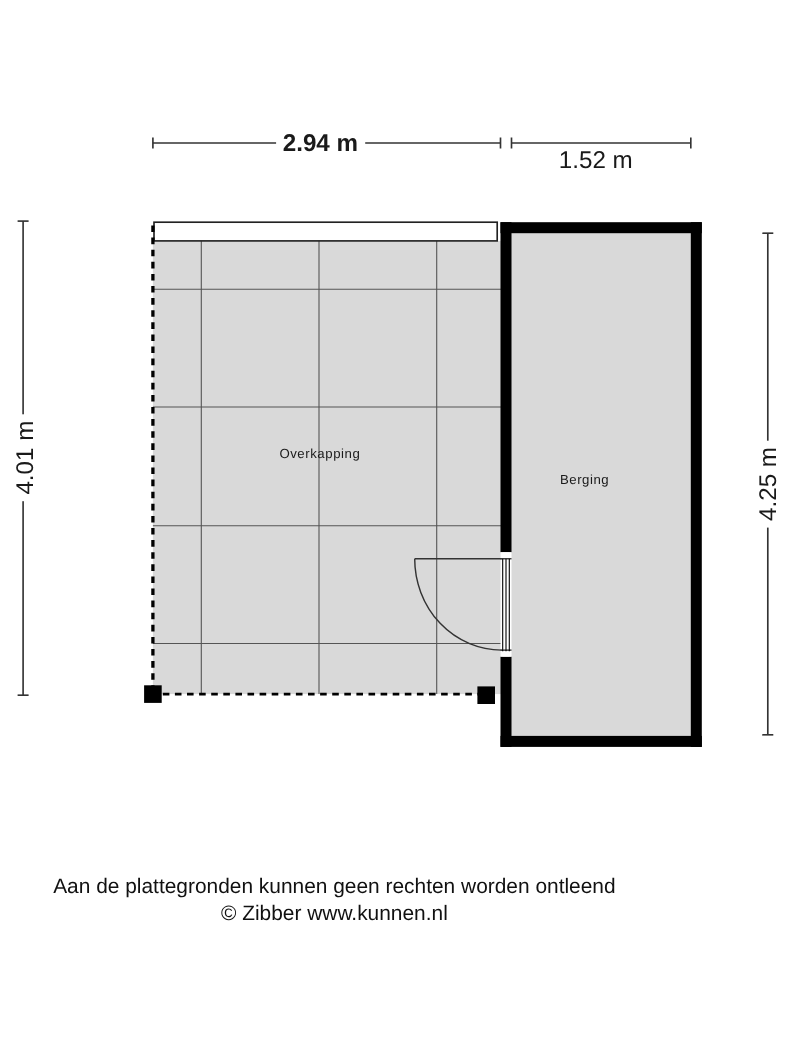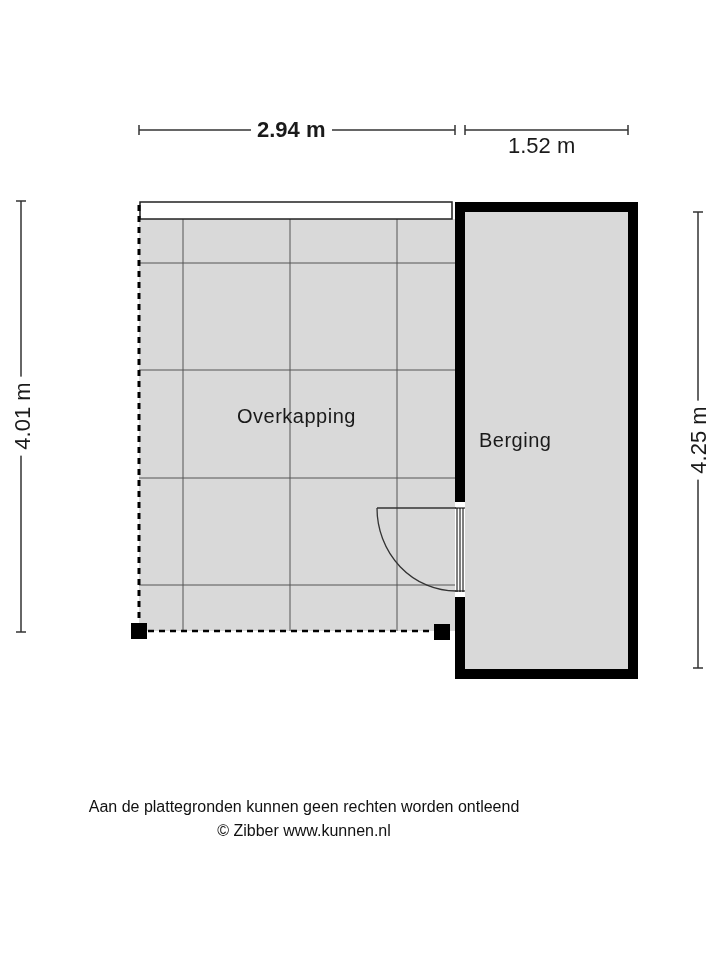--- a/index.html
+++ b/index.html
@@ -1,21 +1,21 @@
 <!DOCTYPE html>
 <html><head>
   <meta charset="utf-8">
   <style>
     html, body { margin: 0; padding: 0; background: #ffffff; }
     body { width: 720px; height: 960px; position: relative; overflow: hidden; font-family: "Liberation Sans", sans-serif; }
     svg { position: absolute; left: 0; top: 0; }
     .dim-label { position: absolute; font-size: 22px; color: #1a1a1a; background: #fff; padding: 0 6px; white-space: nowrap; line-height: 24px; }
     .dim-label.vert { transform: rotate(-90deg); transform-origin: center center; }
-    .room-label { position: absolute; font-size: 20px; color: #1a1a1a; letter-spacing: 0.5px; white-space: nowrap; }
-    .footer { position: absolute; left: 0; width: 608px; text-align: center; font-size: 16px; color: #111; line-height: 24px; }
+    .room-label { position: absolute; font-size: 12px; color: #1a1a1a; letter-spacing: 0.5px; white-space: nowrap; margin-left: 17px; }
+    .footer { position: absolute; left: 0; width: 608px; text-align: center; font-size: 19px; color: #111; line-height: 24px; }
   </style>
 </head>
 <body>
 
 <svg width="720" height="960" viewBox="0 0 720 960">
 
   <g stroke="#333" stroke-width="1.5">
     <line x1="139" y1="130" x2="455" y2="130"></line>
     <line x1="139" y1="125" x2="139" y2="135"></line>
     <line x1="455" y1="125" x2="455" y2="135"></line>
@@ -80,16 +80,16 @@
     <path d="M377,508 A79,83 0 0 0 456,591"></path>
   </g>
 </svg>
 
 <div class="dim-label" style="left:251px; top:118px;font-weight:bold;">2.94 m</div>
 <div class="dim-label" style="left:502px; top:118px;margin-top:16px;">1.52 m</div>
 <div class="dim-label vert" style="left:-17px; top:404px;">4.01 m</div>
 <div class="dim-label vert" style="left:659px; top:428px;">4.25 m</div>
 
 <div class="room-label" style="left:237px; top:405px;">Overkapping</div>
-<div class="room-label" style="left:479px; top:429px;">Berging</div>
+<div class="room-label" style="left:492px; top:429px;">Berging</div>
 
 <div class="footer" style="top:795px;">Aan de plattegronden kunnen geen rechten worden ontleend</div>
 <div class="footer" style="top:819px;">© Zibber www.kunnen.nl</div>
 
 </body></html>

